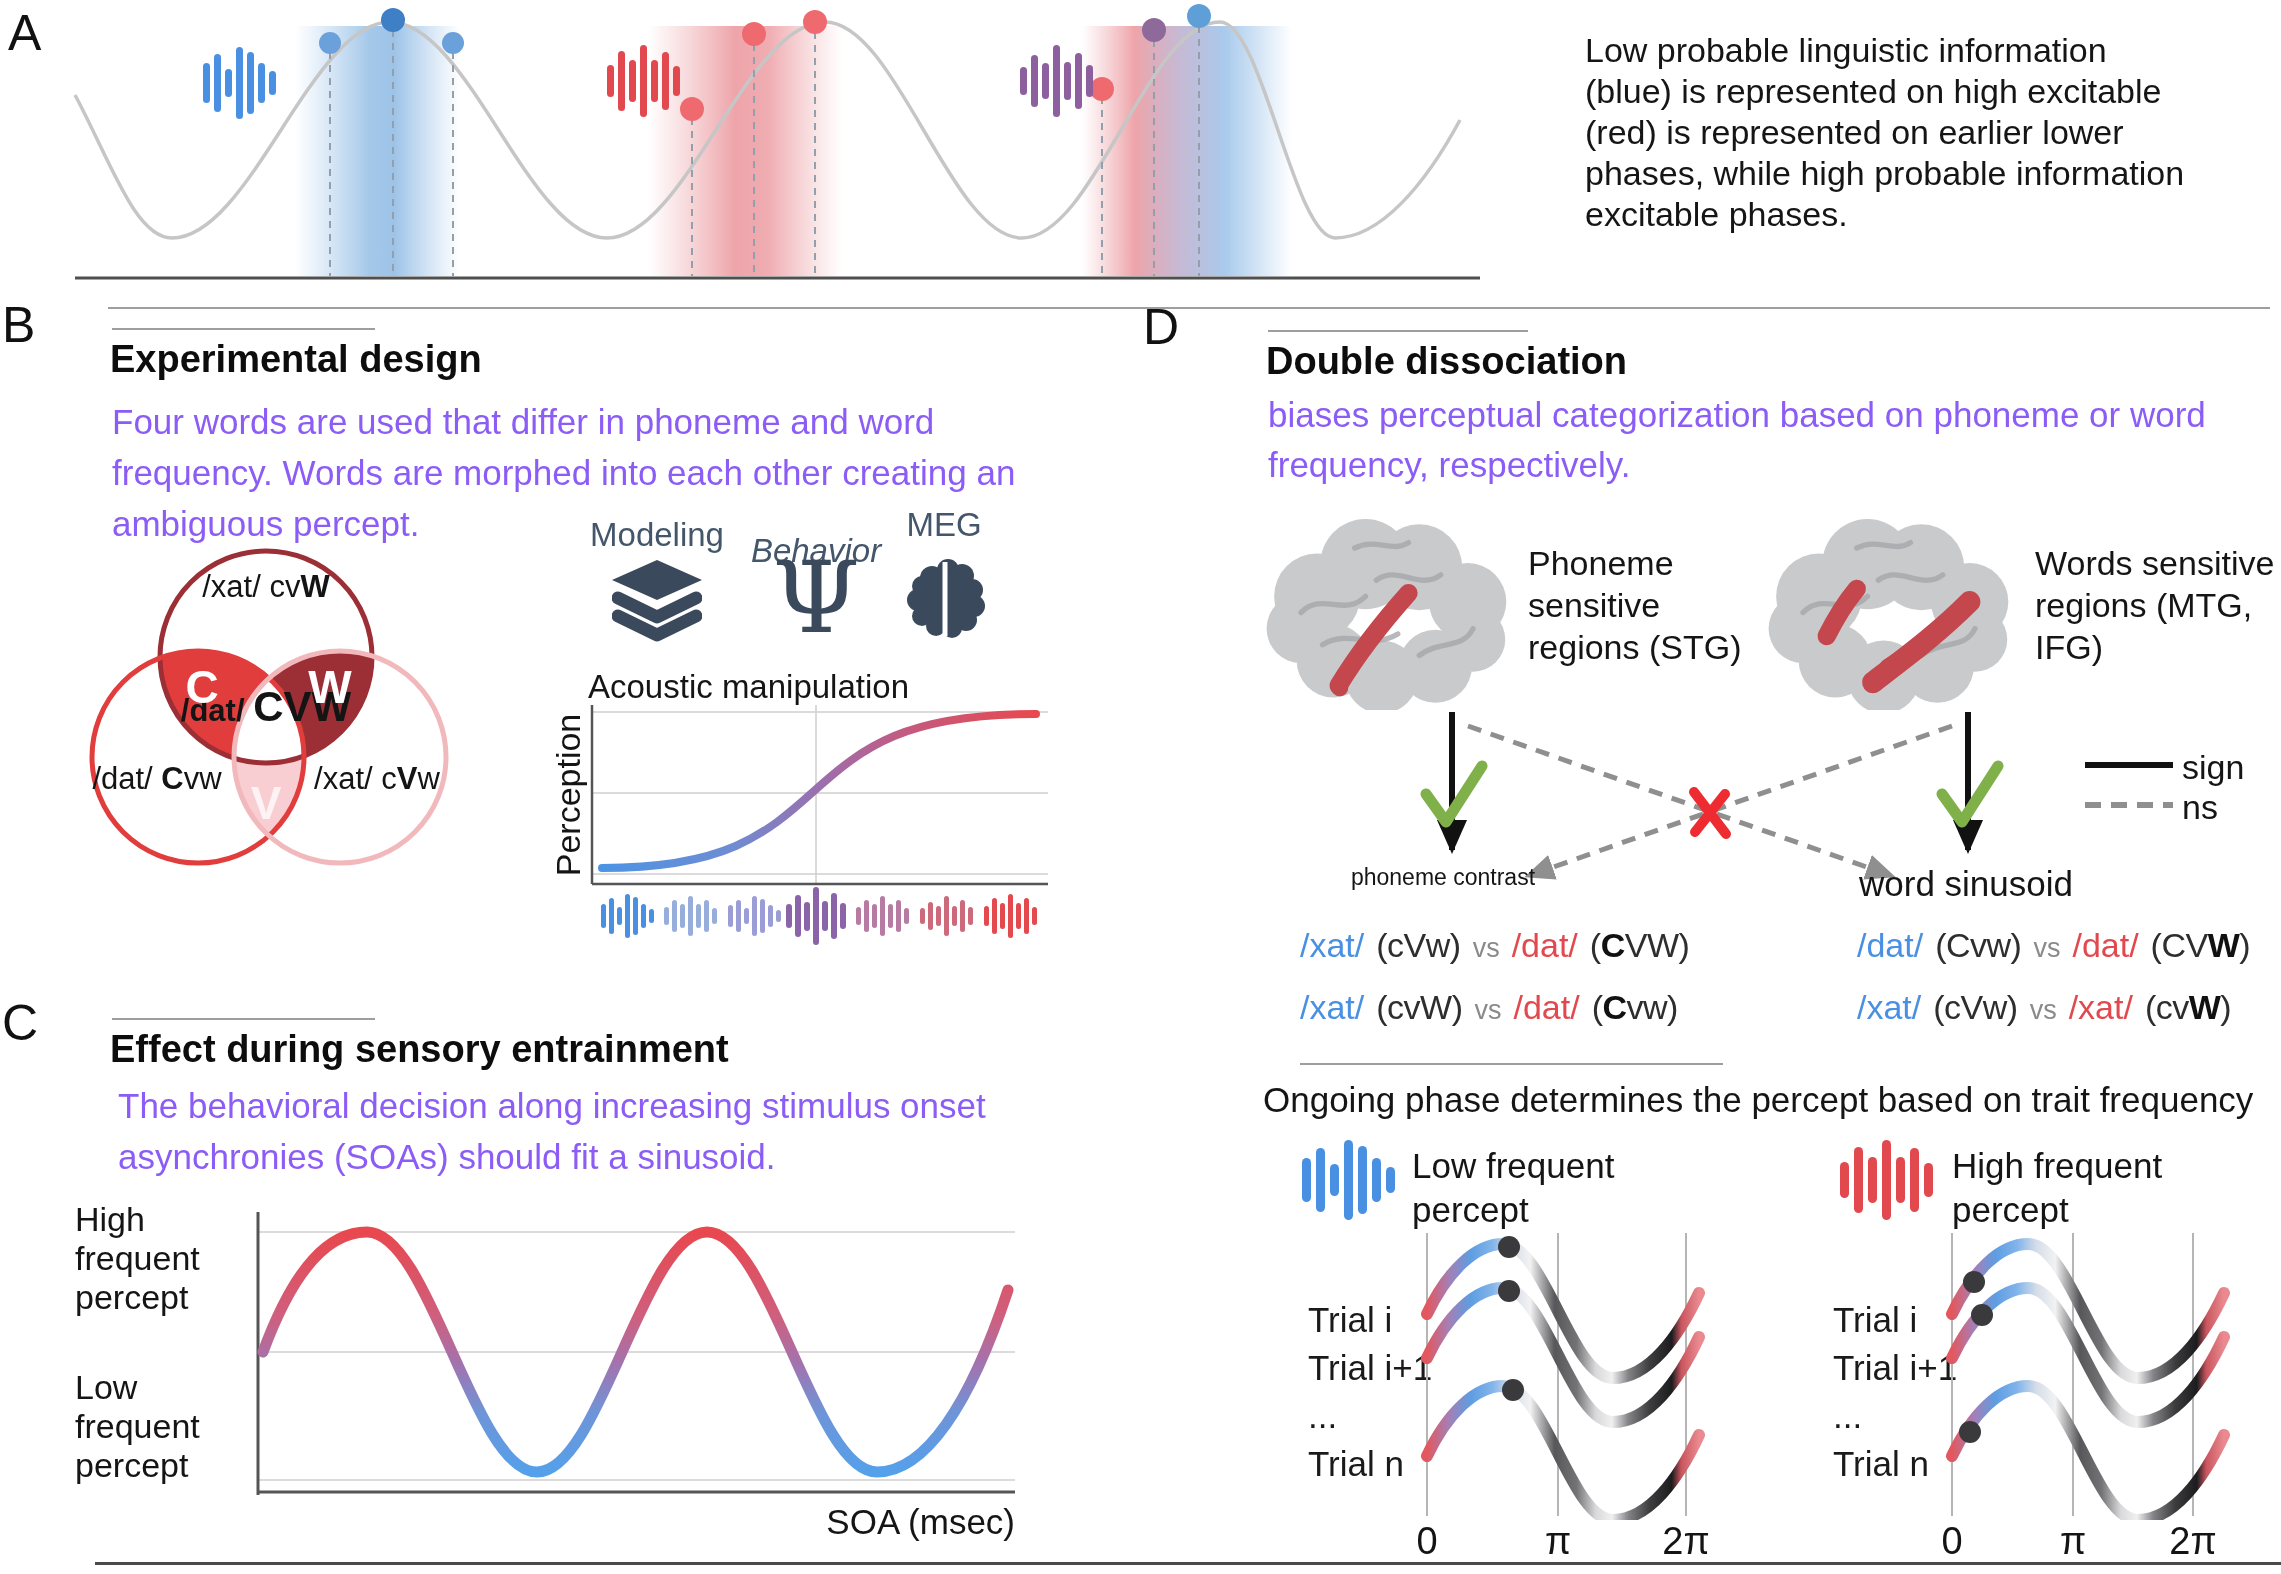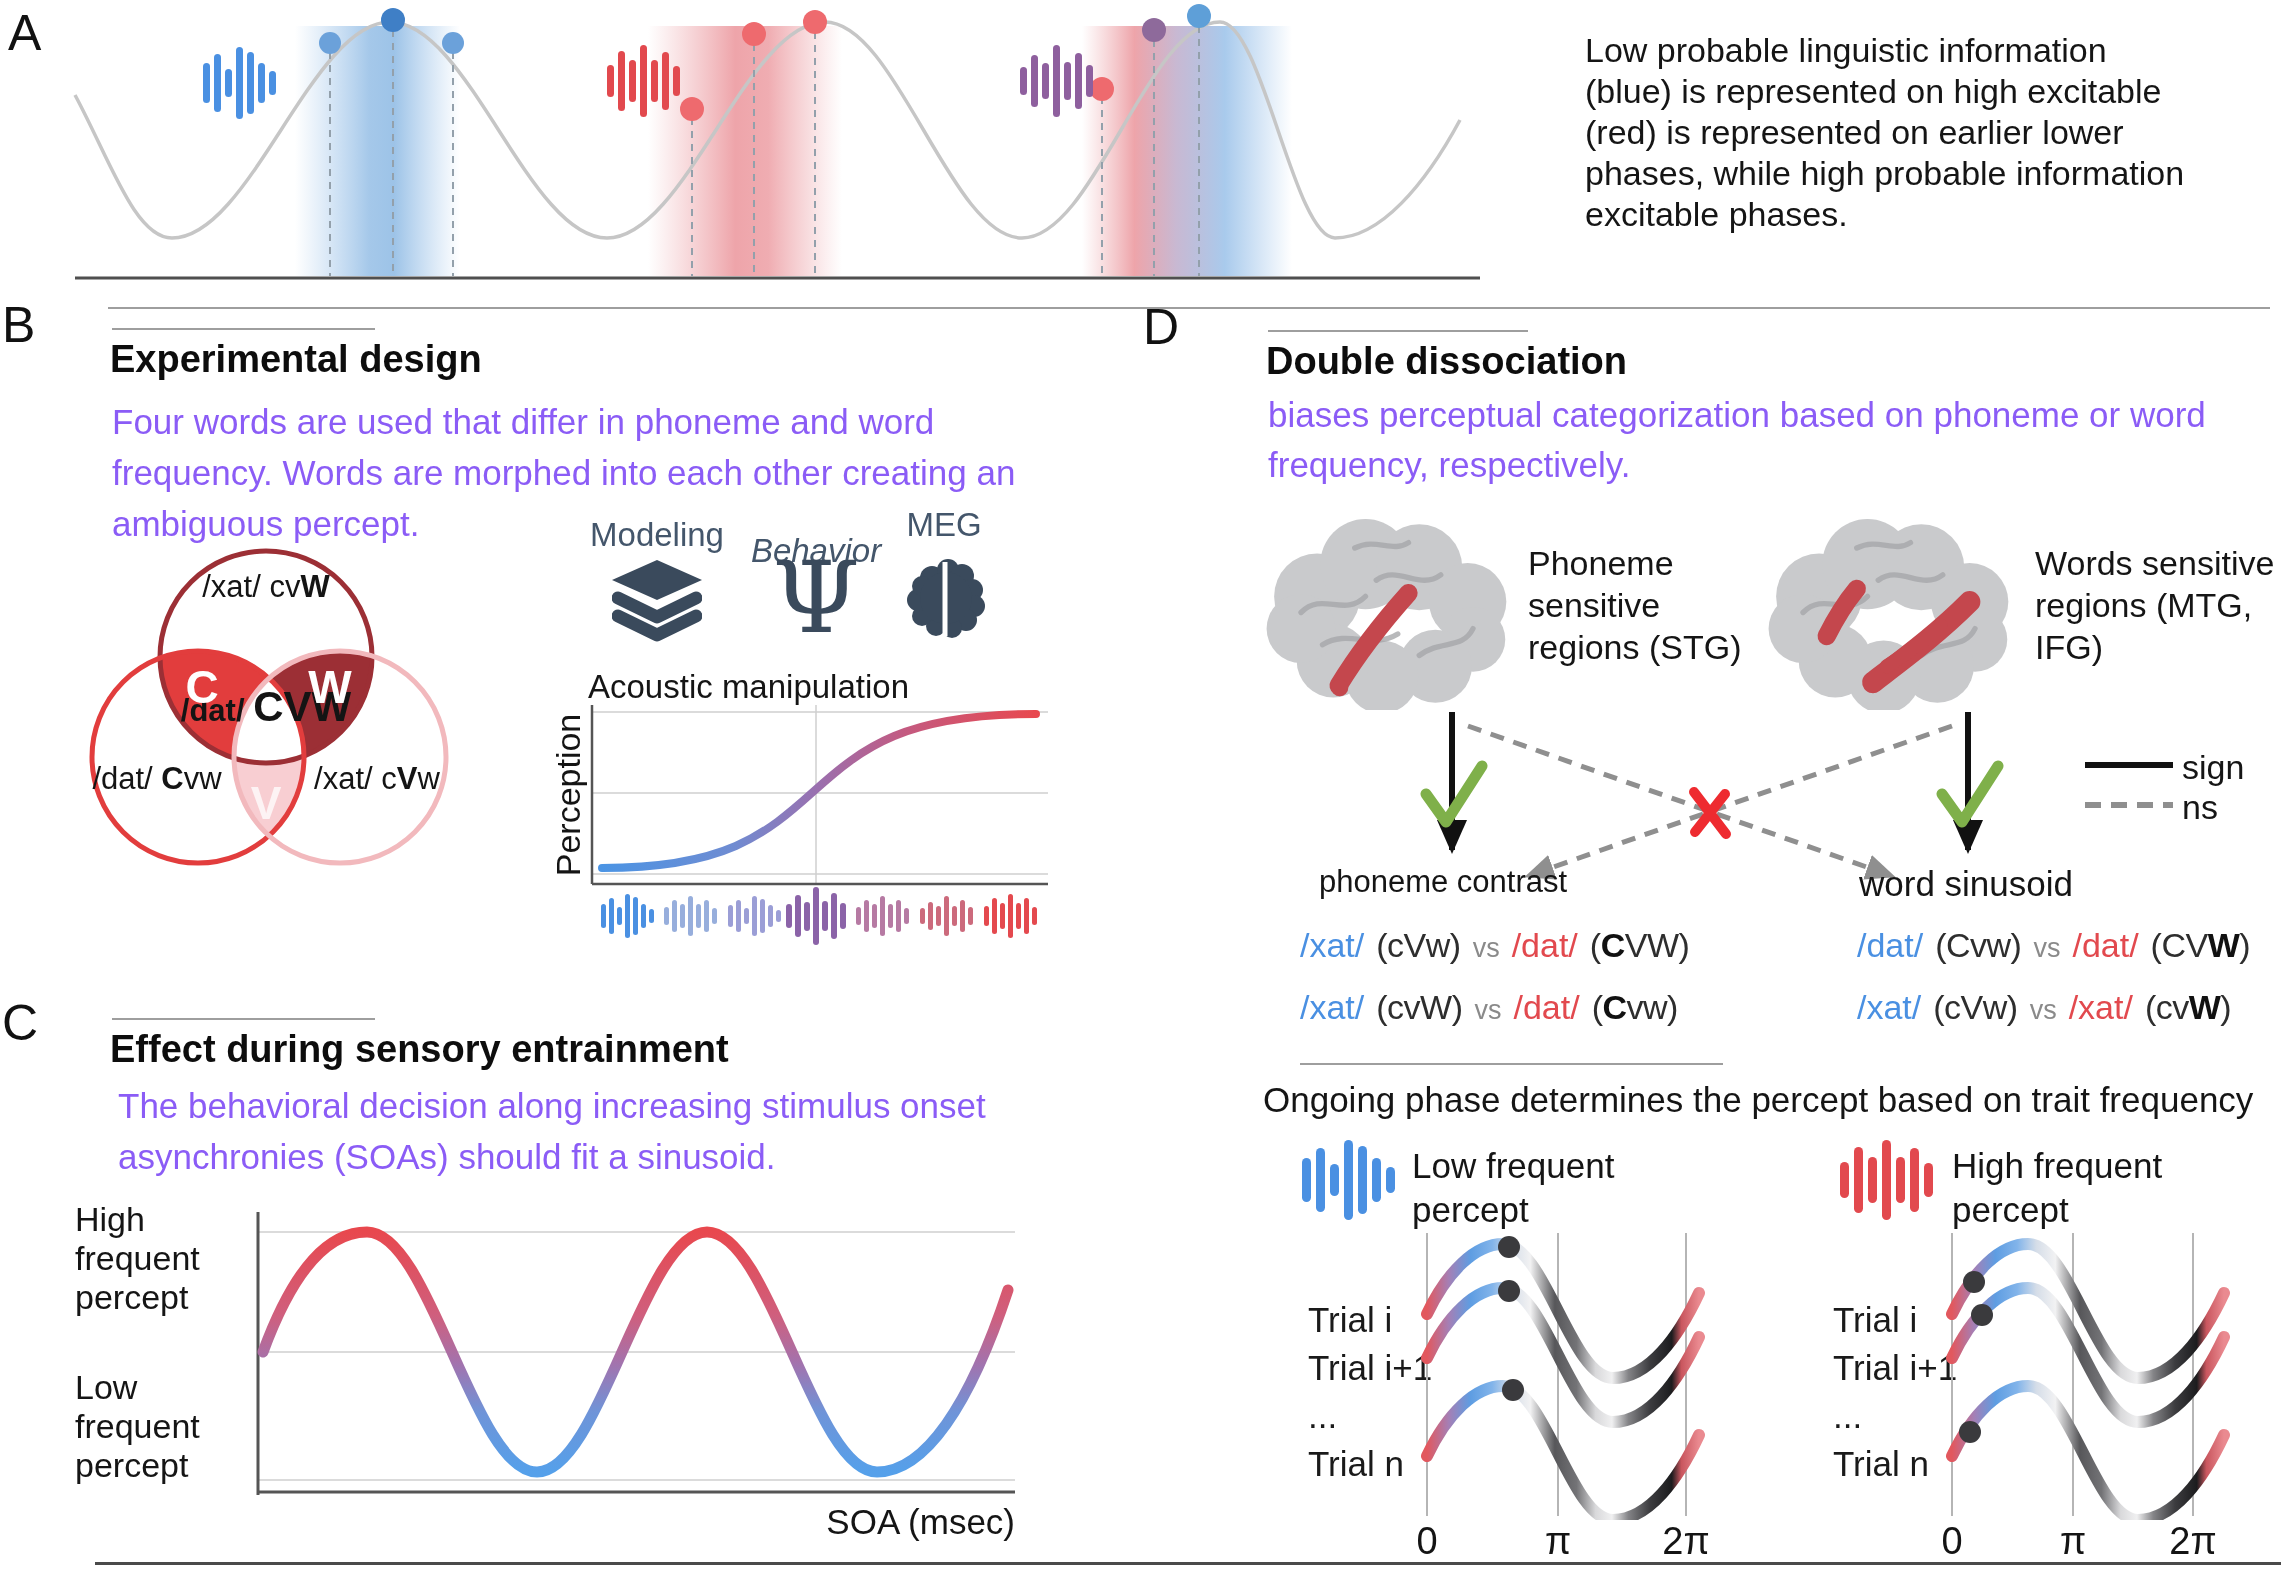--- a/index.html
+++ b/index.html
@@ -415,21 +415,21 @@
     <g stroke="#ee2b30" stroke-width="10" stroke-linecap="round">
       <line x1="426" y1="102" x2="458" y2="144"></line>
         <line x1="457" y1="104" x2="427" y2="142"></line>
     </g>
     <line x1="817" y1="75" x2="905" y2="75" stroke="#111" stroke-width="6"></line>
     <line x1="817" y1="115" x2="905" y2="115" stroke="#8f8f8f" stroke-width="6" stroke-dasharray="16 10"></line>
   </svg>
   <div class="abs t" style="left:2182px;top:748px;font-size:34px;">sign</div>
   <div class="abs t" style="left:2182px;top:788px;font-size:34px;">ns</div>
 
-  <div class="abs t" style="left:1443px;top:864px;font-size:31px;transform:translateX(-50%);">phoneme contrast</div>
+  <div class="abs t" style="left:1443px;top:864px;font-size:23px;transform:translateX(-50%);">phoneme contrast</div>
   <div class="abs t" style="left:1966px;top:864px;font-size:35px;transform:translateX(-50%);">word sinusoid</div>
 
   <div class="abs contrast-row" style="left:1300px;top:926px;">
     <span class="ipa-b">/xat/</span>
       <span class="thin">(cVw)</span>
     <span class="vs">vs</span>
     <span class="ipa-r">/dat/</span>
     <span class="thin"><span>(</span><b>C</b><span>VW)</span></span>
   </div>
   <div class="abs contrast-row" style="left:1300px;top:988px;">

